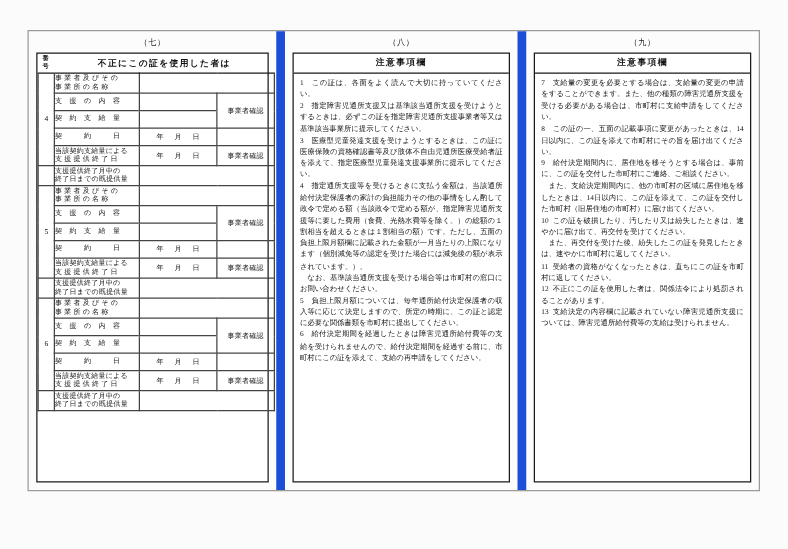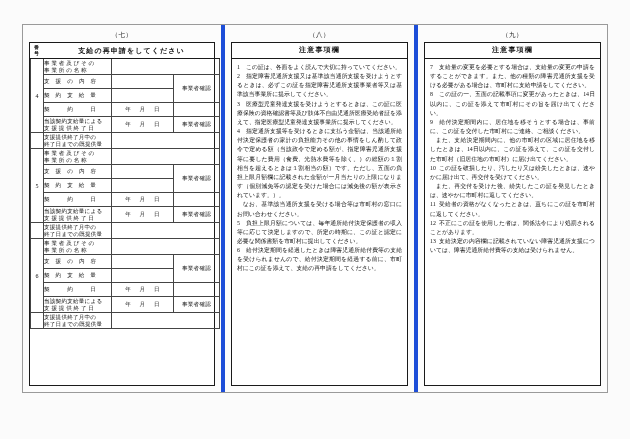--- a/index.html
+++ b/index.html
@@ -18,21 +18,21 @@
     border:1px solid #9a9a9a;
     background:#fcfcfc;
     box-sizing:border-box;
   }
   .panel{
     box-sizing:border-box;
     padding:5px 6px 6px 6px;
     display:flex;flex-direction:column;
     position:relative;
   }
-  .panel + .panel{border-left:4px solid #1d4ed8;}
+  .panel + .panel{border-left:7px solid #1d4ed8;}
   .panel-七{width:198px;}
   .panel-八{width:194px;}
   .panel-九{width:194px;}
 
   .panel-num{
     text-align:center;
     font-size:6.5px;
     line-height:9px;
     letter-spacing:.5px;
     margin-bottom:3px;
@@ -153,21 +153,21 @@
           <col class="col-no">
             <col class="col-lbl">
             <col class="col-val">
             <col class="col-cfm">
         </colgroup>
         <tbody>
           <tr class="hdr-row">
             <td>
               <span style="font-size:5px;line-height:6px;display:inline-block;">番<br>号</span>
             </td>
-            <td colspan="3">支給の再申請をしてください</td>
+            <td colspan="3">不正にこの証を使用した者は</td>
           </tr>
 
           <tr>
             <td class="no-cell" rowspan="5">4</td>
             <td class="lbl two tall">事 業 者 及 び そ の<br>事 業 所 の 名 称</td>
             <td colspan="2"></td>
           </tr>
           <tr>
             <td class="lbl dashed-b">支　援　の　内　容</td>
             <td class="dashed-b"></td>

